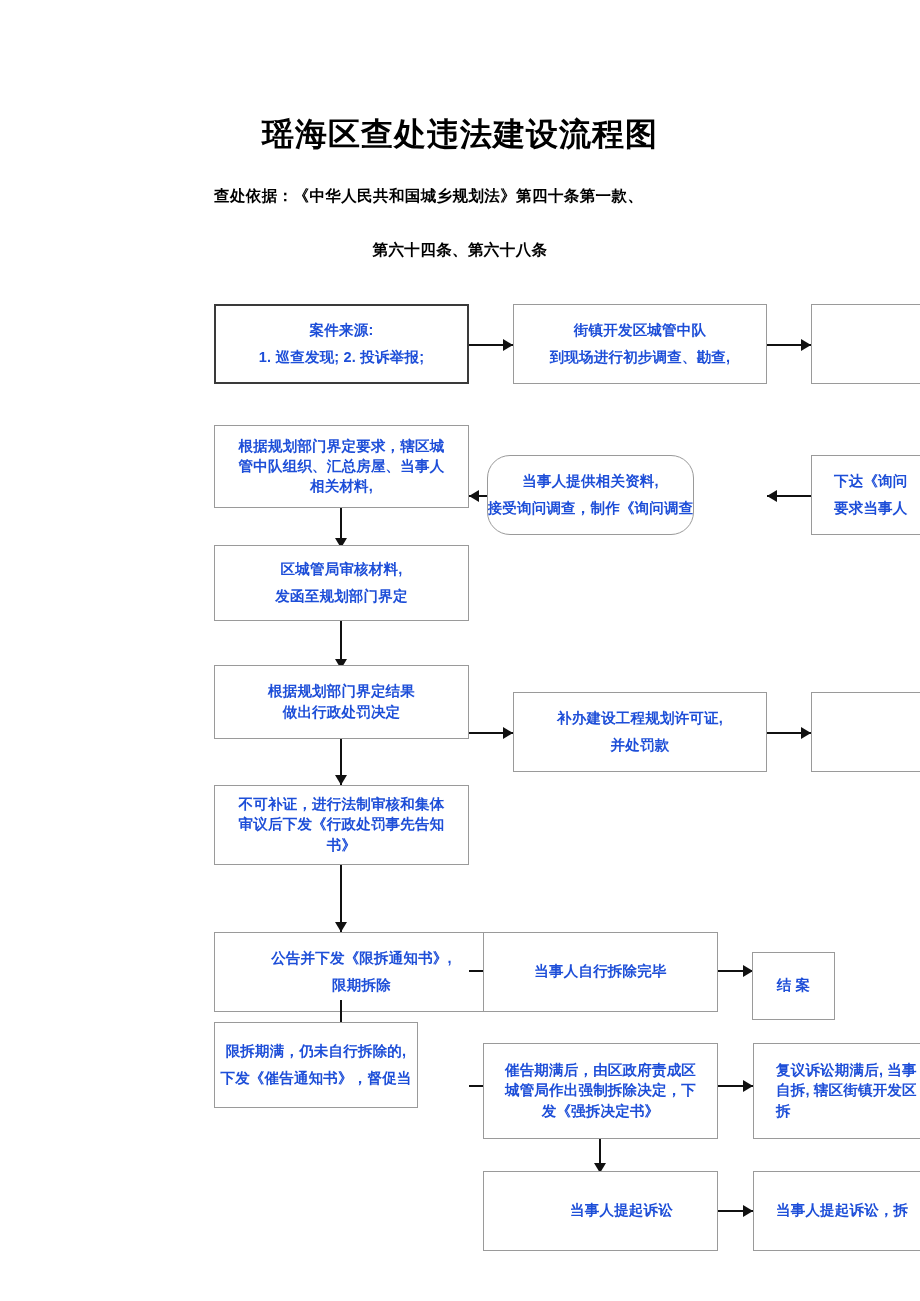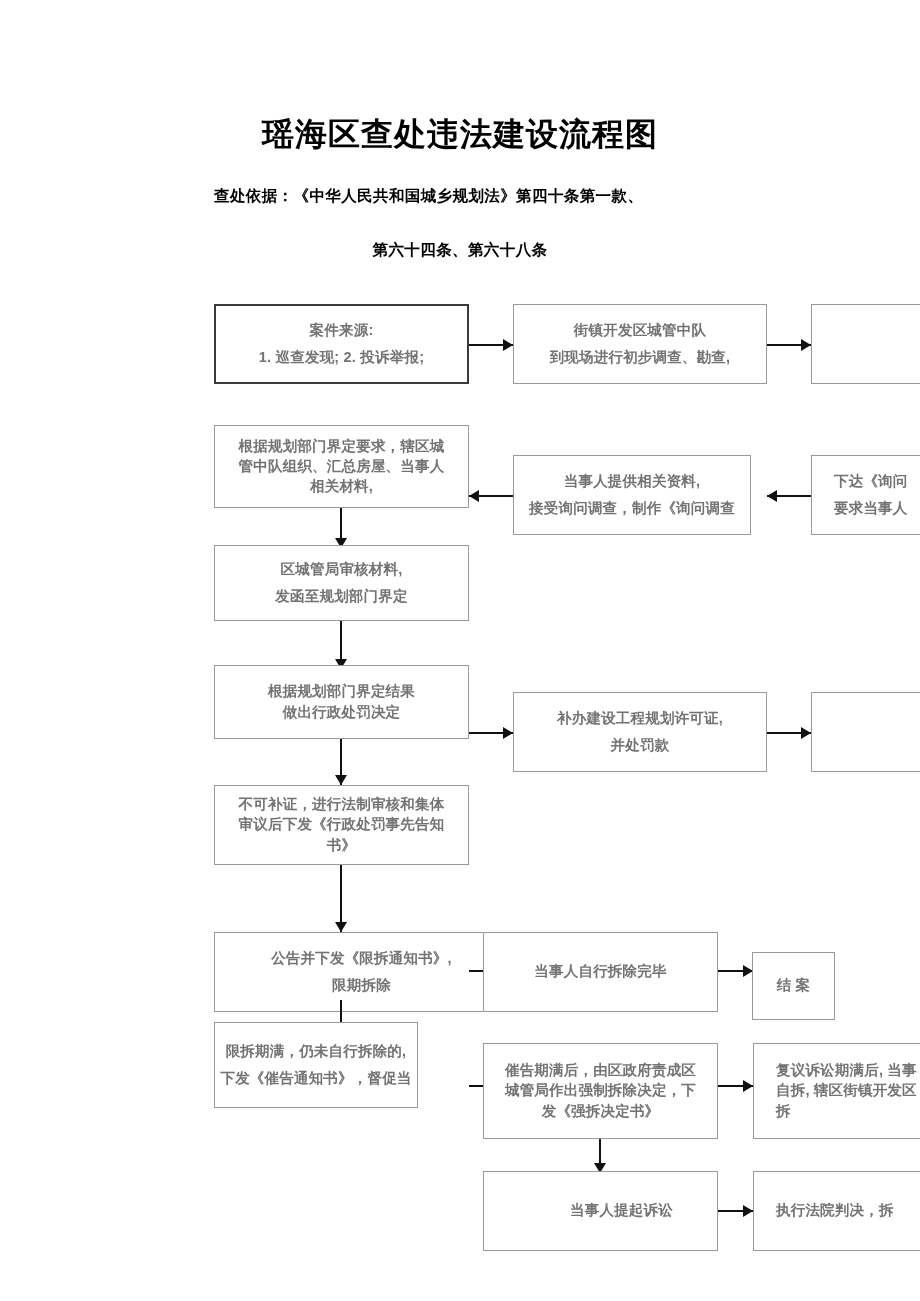--- a/index.html
+++ b/index.html
@@ -58,21 +58,21 @@
     border: 1px solid #9a9a9a;
     background: #ffffff;
     display: flex;
     flex-direction: column;
     align-items: center;
     justify-content: center;
     text-align: center;
     font-size: 14.5px;
     font-weight: bold;
     line-height: 1.05;
-    color: #737373;
+    color: #1d4ed8;
     letter-spacing: 0.2px;
     overflow: hidden;
     padding: 0 6px;
   }
   .fbox.strong {
     border: 2px solid #3a3a3a;
   }
   .fbox .ln {
     display: block;
     white-space: nowrap;
@@ -184,21 +184,21 @@
     <span class="ln">根据规划部门界定要求，辖区城</span>
     <span class="ln">管中队组织、汇总房屋、当事人</span>
     <span class="ln">相关材料,</span>
   </div>
 
   <div class="harrow left" style="left:469px; top:485px; width:44px; height:22px;">
     <span class="shaft"></span>
     <span class="head"></span>
   </div>
 
-  <div class="fbox spaced" style="left:513px; top:455px; width:238px; height:80px;">
+  <div class="fbox spaced" style="left:487px; top:455px; width:207px; height:80px;border-radius:23px;">
     <span class="ln">当事人提供相关资料,</span>
     <span class="ln">接受询问调查，制作《询问调查</span>
   </div>
 
   <div class="harrow left" style="left:767px; top:485px; width:44px; height:22px;">
     <span class="shaft"></span>
     <span class="head"></span>
   </div>
 
   <div class="fbox clipR spaced" style="left:811px; top:455px; width:180px; height:80px;">
@@ -324,16 +324,16 @@
   <div class="fbox" style="left:483px; top:1171px; width:235px; height:80px;padding-left:48px;">
     <span class="ln">当事人提起诉讼</span>
   </div>
 
   <div class="harrow right" style="left:718px; top:1200px; width:35px; height:22px;">
     <span class="shaft"></span>
     <span class="head"></span>
   </div>
 
   <div class="fbox clipR" style="left:753px; top:1171px; width:238px; height:80px;">
-    <span class="ln">执行法院判决，拆</span>
+    <span class="ln">当事人提起诉讼，拆</span>
   </div>
 
 </div>
 
 </body></html>

